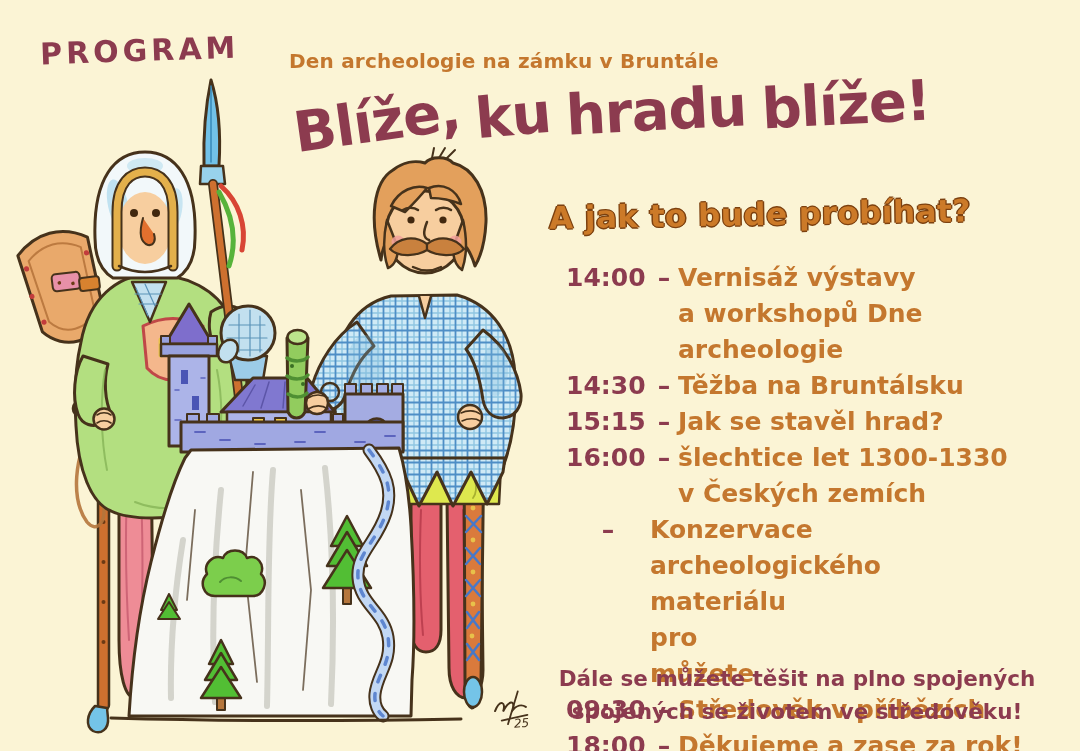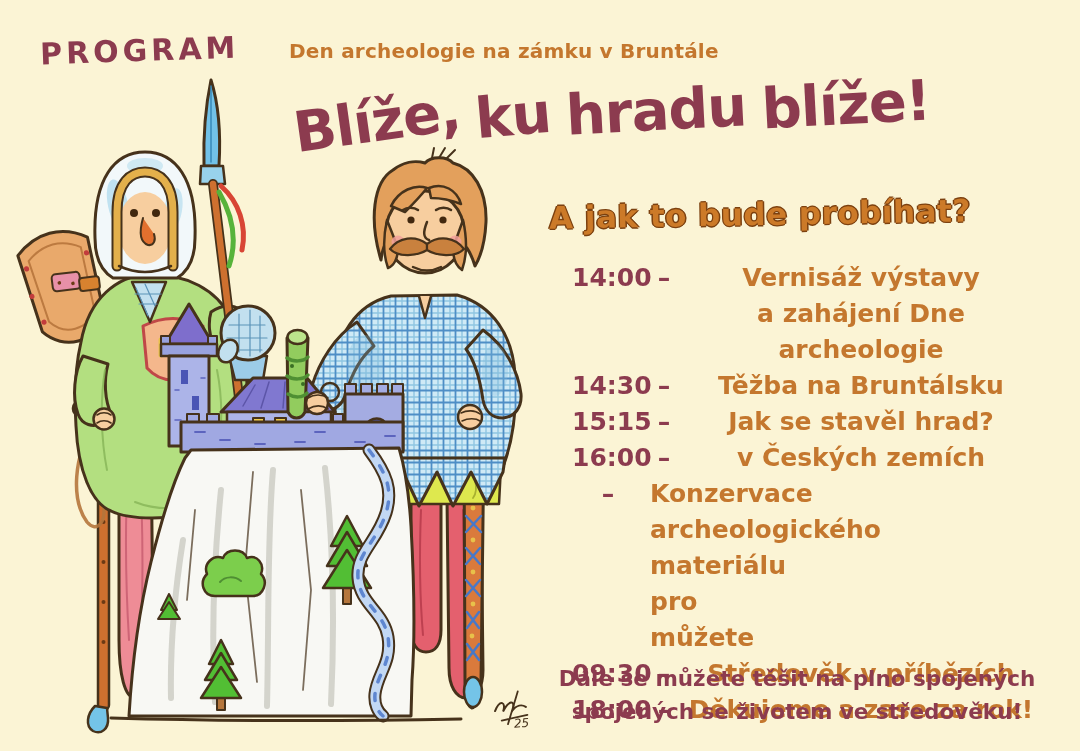--- a/index.html
+++ b/index.html
@@ -13,21 +13,21 @@
     position:relative;width:1080px;height:751px;overflow:hidden;
     background:var(--background);
     font-family:"DejaVu Sans","Liberation Sans",sans-serif;
   }
   .program{
     position:absolute;left:40px;top:33px;
     font-size:30px;font-weight:800;color:var(--maroon);
     letter-spacing:4px;transform:rotate(-2deg);
   }
   .subtitle{
-    position:absolute;left:289px;top:39px;
+    position:absolute;left:289px;top:49px;
     font-size:20px;font-weight:bold;color:var(--orange);letter-spacing:.2px;
   }
   .main-title{
     position:absolute;left:292px;top:80px;width:745px;
     display:flex;gap:16px;align-items:baseline;
     color:var(--maroon);font-size:56px;font-weight:800;letter-spacing:-1px;
     white-space:nowrap;
   }
   .main-title span{display:inline-block;}
   .tw0{transform:rotate(-8deg) translateY(9px);}
@@ -38,23 +38,23 @@
     position:absolute;left:549px;top:196px;
     font-size:31px;font-weight:800;color:var(--heading_orange);
     letter-spacing:.5px;transform:rotate(-1deg);
     text-shadow:1.4px 0 0 #7c4110,-1.4px 0 0 #7c4110,0 1.4px 0 #7c4110,0 -1.4px 0 #7c4110;
   }
   .schedule{
     position:absolute;left:566px;top:260px;width:478px;
     font-size:25px;font-weight:bold;line-height:36px;
   }
   .srow{display:grid;grid-template-columns:84px 28px 1fr;}
-  .stime{color:var(--maroon);margin-left:6px;}
+  .stime{color:var(--maroon);}
   .sdash{color:var(--maroon);text-align:center;}
-  .stext{color:var(--orange);text-align:center;}
+  .stext{color:var(--orange);}
   .footer-note{
     position:absolute;left:556px;top:662px;width:482px;
     text-align:center;font-size:21.5px;font-weight:bold;
     color:var(--maroon);line-height:33px;
   }
   .illus{position:absolute;left:15px;top:70px;}
 </style>
 </head>
 <body>
 
@@ -72,41 +72,42 @@
   </div>
 
   <div class="section-heading">A jak to bude probíhat?</div>
 
   <div class="schedule">
       <div class="srow">
         <div class="stime">14:00</div>
         <div class="sdash">–</div>
         <div class="stext">
           <div>Vernisáž výstavy</div>
-          <div>a zahájení Dne archeologie</div>
+          <div>a workshopů Dne archeologie</div>
         </div>
       </div>
       <div class="srow">
         <div class="stime">14:30</div>
         <div class="sdash">–</div>
         <div class="stext">
           <div>Těžba na Bruntálsku</div>
         </div>
       </div>
       <div class="srow">
         <div class="stime">15:15</div>
         <div class="sdash">–</div>
         <div class="stext">
           <div>Jak se stavěl hrad?</div>
         </div>
       </div>
       <div class="srow">
         <div class="stime">16:00</div>
         <div class="sdash">–</div>
         <div class="stext">
+          <div>šlechtice let 1300-1330</div>
           <div>v Českých zemích</div>
         </div>
       </div>
       <div class="srow">
         <div class="sdash">–</div>
         <div class="stext">
           <div>Konzervace archeologického</div>
           <div>materiálu pro můžete</div>
         </div>
       </div>

